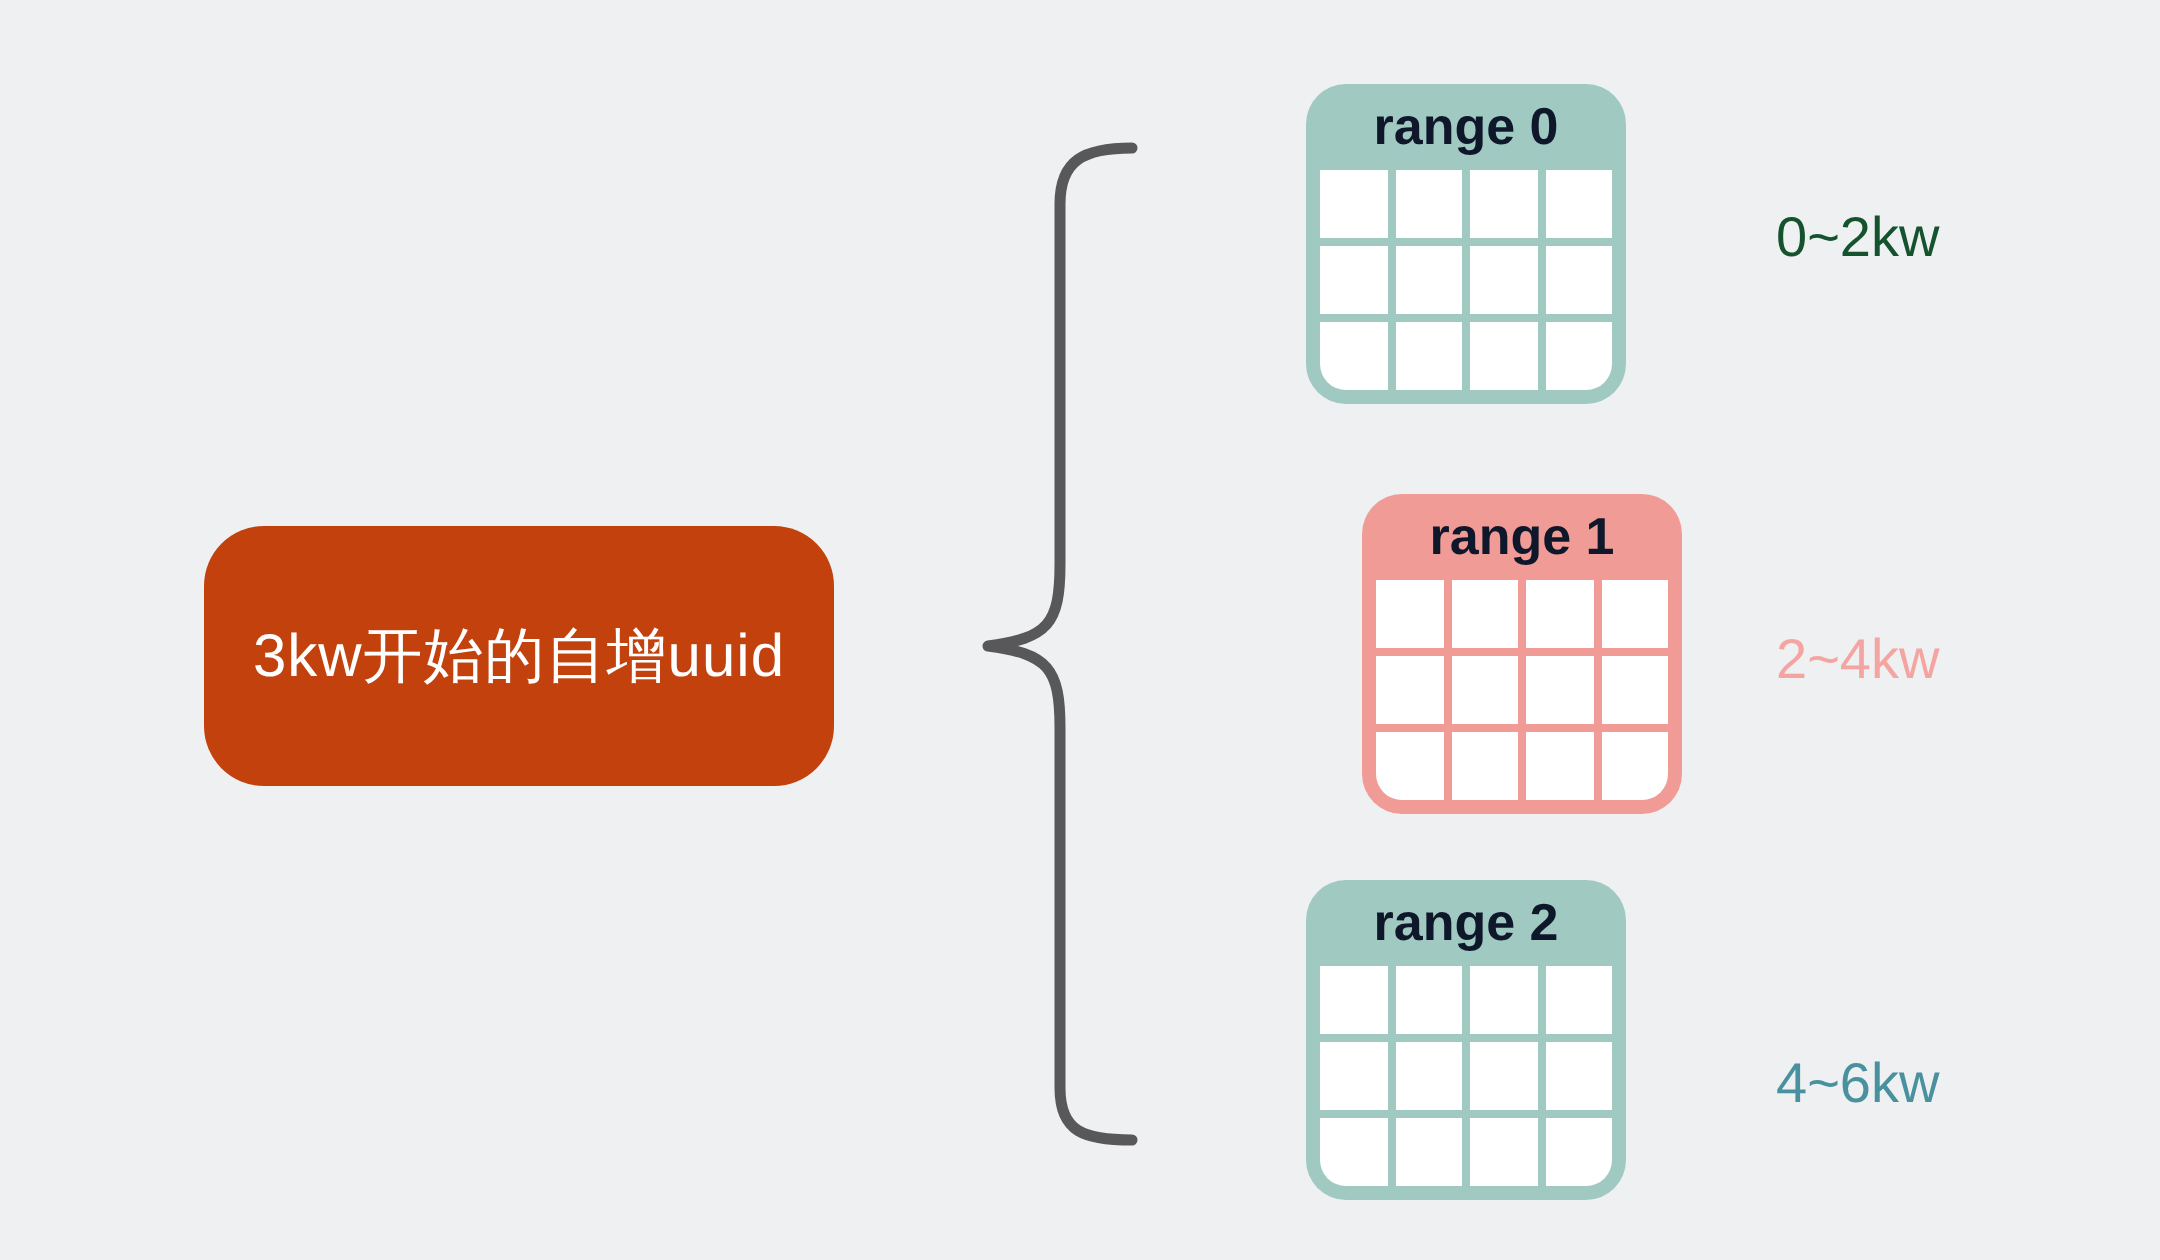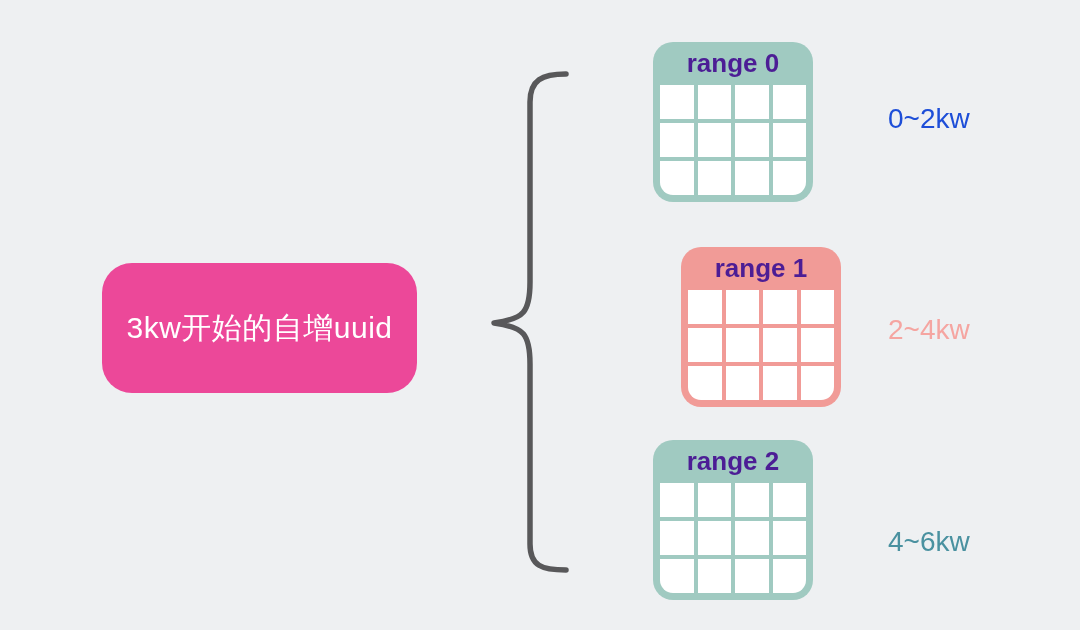--- a/index.html
+++ b/index.html
@@ -40,21 +40,21 @@
     overflow: hidden;
   }
   .table-node.t0 { top: 42px; }
   .table-node.t1 { top: 247px; margin-left: 28px; }
   .table-node.t2 { top: 440px; }
   .table-header {
     height: 43px;
     display: flex;
     align-items: center;
     justify-content: center;
-    color: #4c1d95;
+    color: #0f172a;
     font-weight: bold;
     font-size: 26px;
   }
   .table-grid {
     box-sizing: border-box;
     height: 117px;
     display: grid;
     grid-template-columns: repeat(4, 1fr);
     grid-template-rows: repeat(3, 1fr);
     gap: 4px;
@@ -72,21 +72,21 @@
   }
   .range-label.l0 { top: 105px; }
   .range-label.l1 { top: 316px; }
   .range-label.l2 { top: 528px; }
 </style>
 </head>
 <body>
 
 <div class="canvas" style="background: rgb(238, 240, 242);">
 
-  <div class="source-box" style="background: #ec4899;">
+  <div class="source-box" style="background: #c2410c;">
     <span>3kw开始的自增uuid</span>
   </div>
 
   <svg class="brace-svg" width="100" height="525" viewBox="480 60 100 525">
     <path d="M 566 74
              C 542 74 530 80 530 102
              L 530 282
              C 530 312 524 319 494 323
              C 524 327 530 334 530 364
              L 530 544
@@ -140,19 +140,19 @@
         <div class="cell"></div>
         <div class="cell"></div>
         <div class="cell"></div>
         <div class="cell"></div>
         <div class="cell"></div>
         <div class="cell"></div>
         <div class="cell"></div>
       </div>
   </div>
 
-  <div class="range-label l0" style="color: #1d4ed8;">0~2kw</div>
+  <div class="range-label l0" style="color: #14532d;">0~2kw</div>
 
   <div class="range-label l1" style="color: rgb(245, 165, 161);">2~4kw</div>
 
   <div class="range-label l2" style="color: rgb(74, 145, 160);">4~6kw</div>
 
 </div>
 
 </body></html>

